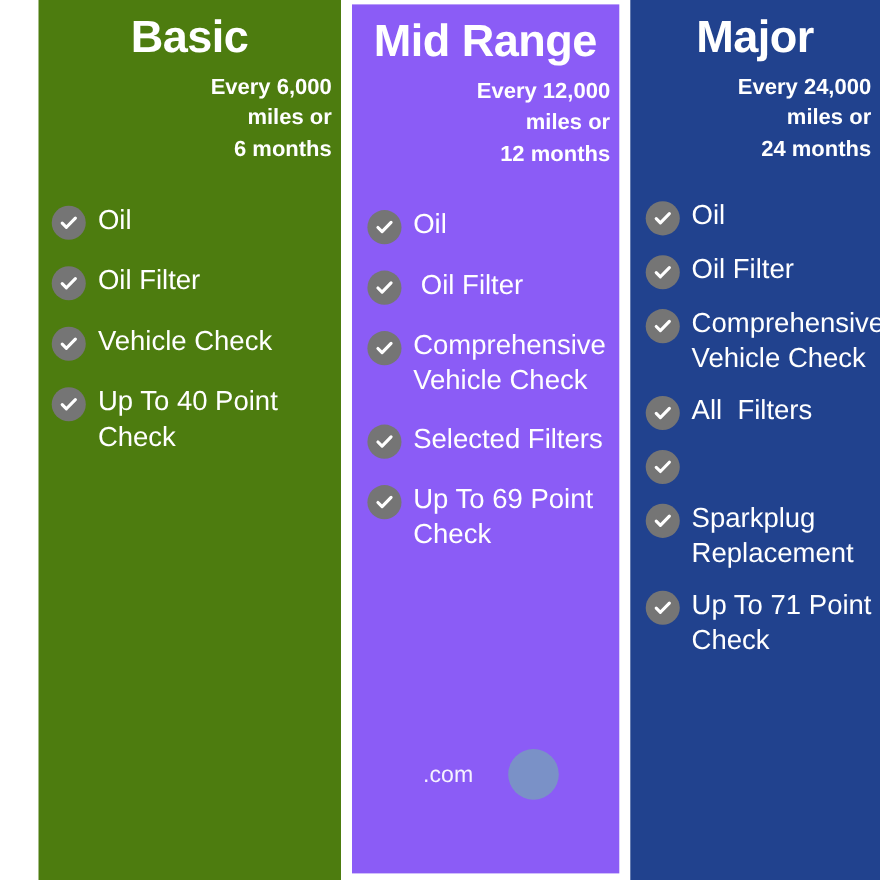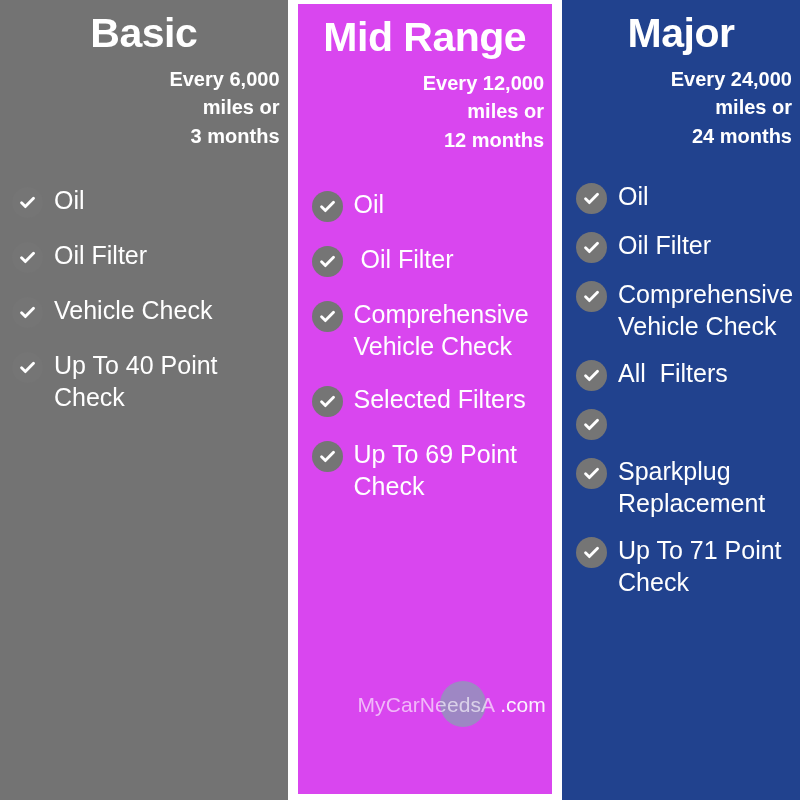--- a/index.html
+++ b/index.html
@@ -22,26 +22,27 @@
   }
   .column {
     position: relative;
     box-sizing: border-box;
     overflow: hidden;
   }
   
   .col-basic {
     width: 296px;
     margin-right: 10px;
-    background: #737373;
+    background: #4d7c0f;
+    margin-left: 35px;
   }
   .col-mid {
     width: 262px;
     margin-right: 10px;
-    background: #d946ef;
+    background: #8b5cf6;
     margin-top: 4px;
     margin-bottom: 6px;
   }
   .col-major {
     width: 245px;
     background: #21428e;
   }
 
   .col-header {
     text-align: center;
@@ -146,21 +147,21 @@
 <body>
 
 <div class="infographic">
 
   <div class="column col-basic">
     <div class="col-header">
       <div class="col-title">Basic</div>
       <div class="col-sub">
         <div>Every 6,000</div>
         <div>miles or</div>
-        <div>3 months</div>
+        <div>6 months</div>
       </div>
     </div>
     <ul class="feature-list">
       <li class="feature-item">
         <span class="check-badge">
           <svg viewBox="0 0 24 24" aria-hidden="true">
               <path d="M4.5 12.4 L9.3 17.2 L19.6 6.6" fill="none" stroke="#ffffff" stroke-width="3.6" stroke-linecap="round" stroke-linejoin="round"></path>
             </svg>
         </span>
         <span class="feature-text">Oil</span>
@@ -239,21 +240,20 @@
           <svg viewBox="0 0 24 24" aria-hidden="true">
               <path d="M4.5 12.4 L9.3 17.2 L19.6 6.6" fill="none" stroke="#ffffff" stroke-width="3.6" stroke-linecap="round" stroke-linejoin="round"></path>
             </svg>
         </span>
         <span class="feature-text">Up To 69 Point Check</span>
       </li>
     </ul>
 
     <div class="watermark">
       <span class="wm-circle"></span>
-      <span class="wm-text">MyCarNeedsA</span>
       <span class="wm-dotcom">.com</span>
     </div>
   </div>
 
   <div class="column col-major">
     <div class="col-header">
       <div class="col-title">Major</div>
       <div class="col-sub">
         <div>Every 24,000</div>
         <div>miles or</div>

